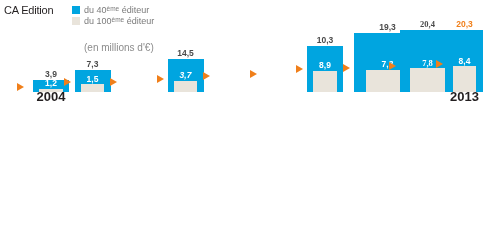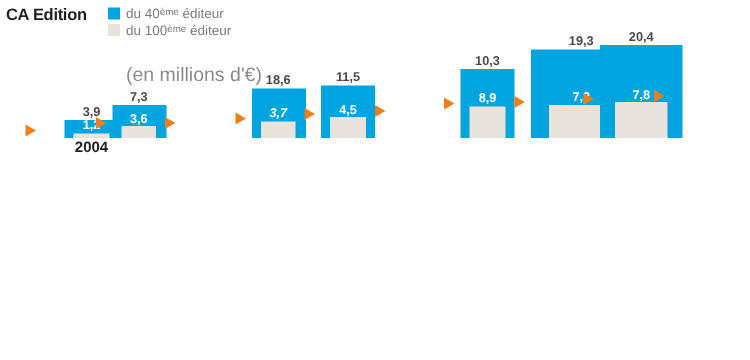--- a/index.html
+++ b/index.html
@@ -8,37 +8,37 @@
     background:#ffffff;
     font-family:"Liberation Sans", sans-serif;
     -webkit-font-smoothing:none;
   }
   #root{position:relative;width:500px;height:104px;}
 
   
   .hdr{position:absolute;left:0;top:0;width:500px;height:48px;}
   .chart-title{
     position:absolute;left:4px;top:4px;
-    font-size:11px;font-weight:bold;color:#231f20;
+    font-size:11px;font-weight:normal;color:#231f20;
     letter-spacing:-0.2px;white-space:nowrap;
   }
   .legend{position:absolute;left:72px;top:3px;}
   .lg-row{height:10px;line-height:10px;margin-bottom:1px;white-space:nowrap;}
   .lg-swatch{
     display:inline-block;width:8px;height:8px;vertical-align:-1px;
     margin-right:4px;
   }
   .lg-arrow{
     display:inline-block;width:0;height:0;vertical-align:0px;
     border-top:4px solid transparent;border-bottom:4px solid transparent;
     border-left:7px solid #F07F1A;margin-right:4px;margin-left:0px;
   }
   .lg-txt{font-size:9px;color:#7b7b7b;}
   .lg-txt sup{font-size:6.5px;vertical-align:2px;}
-  .lg-unit{font-size:13px;color:#8c8c8c;margin-left:12px;display:block;
+  .lg-unit{font-size:10px;color:#8c8c8c;margin-left:12px;display:block;
            margin-top:18px;white-space:nowrap;}
 
   
   .plot{position:absolute;left:0;top:0;width:500px;height:104px;}
   .grp{position:absolute;bottom:0;}
   .blue-bar{
     position:absolute;bottom:12px;left:0;width:100%;
     background:#00A5E0;
   }
   .beige-bar{
@@ -48,21 +48,21 @@
   .top-lbl{
     position:absolute;left:50%;transform:translateX(-50%);
     font-size:8.5px;font-weight:bold;color:#4a4a4a;white-space:nowrap;
   }
   .in-lbl{
     position:absolute;left:50%;transform:translateX(-50%);
     font-size:8.5px;font-weight:bold;color:#ffffff;white-space:nowrap;
   }
   .x-lbl{
     position:absolute;left:50%;transform:translateX(-50%);bottom:0px;
-    font-size:10px;font-weight:bold;color:#231f20;white-space:nowrap;
+    font-size:13px;font-weight:bold;color:#231f20;white-space:nowrap;
   }
   .gap-arrow{
     position:absolute;bottom:0;width:0;height:0;
     border-top:4.5px solid transparent;border-bottom:4.5px solid transparent;
     border-left:7px solid #F07F1A;
   }
 </style>
 </head>
 <body>
 
@@ -80,68 +80,69 @@
       <div class="lg-row">
         <span class="lg-swatch" style="background:#E9E4DB"></span><span class="lg-txt"><span>du 100</span><sup>ème</sup><span> éditeur</span></span>
       </div>
 
 
       <span class="lg-unit">(en millions d'€)</span>
     </div>
   </div>
 
   <div class="plot" id="plot">
-      <div class="grp" style="left: 43px; width: 36px; height: 104px; margin-top: 25px;">
+      <div class="grp" style="left: 33px; width: 36px; height: 104px; margin-top: 25px;">
         <div class="blue-bar" style="height: 11.8529px; background: rgb(0, 165, 224);"></div>
         <div class="beige-bar" style="height: 3.03922px; background: rgb(233, 228, 219);"></div>
         <div class="top-lbl" style="bottom: 24.8529px; color: rgb(74, 74, 74);">3,9</div>
         <div class="in-lbl" style="bottom: 15.5392px;">1,2</div>
         <div class="x-lbl">2004</div>
       </div>
       <div class="gap-arrow" style="left: 17px; bottom: 13.0392px; border-left-color: rgb(240, 127, 26);"></div>
       <div class="grp" style="left: 74.5px; width: 36px; height: 104px;">
         <div class="blue-bar" style="height: 22.1863px; background: rgb(0, 165, 224);"></div>
         <div class="beige-bar" style="height: 7.59804px; background: rgb(233, 228, 219);"></div>
         <div class="top-lbl" style="bottom: 35.1863px; color: rgb(74, 74, 74);">7,3</div>
-        <div class="in-lbl" style="bottom: 20.098px;">3,6</div>
+        <div class="in-lbl" style="bottom: 20.098px;">1,5</div>
       </div>
       <div class="gap-arrow" style="left: 63.5px; bottom: 17.598px; border-left-color: rgb(240, 127, 26);"></div>
       <div class="gap-arrow" style="left: 110px; bottom: 18.5098px; border-left-color: rgb(240, 127, 26);"></div>
       <div class="grp" style="left: 167.5px; width: 36px; height: 104px;">
         <div class="blue-bar" style="height: 33.4314px; background: rgb(0, 165, 224);"></div>
         <div class="beige-bar" style="height: 11.2451px; background: rgb(233, 228, 219);"></div>
-        <div class="top-lbl" style="bottom: 46.4314px; color: rgb(74, 74, 74);">18,6</div>
+        <div class="top-lbl" style="bottom: 46.4314px; color: rgb(74, 74, 74);">14,5</div>
         <div class="in-lbl" style="bottom: 23.7451px; font-style: italic;">3,7</div>
       </div>
       <div class="gap-arrow" style="left: 156.5px; bottom: 21.2451px; border-left-color: rgb(240, 127, 26);"></div>
-      <div class="grp" style="left: 214px; width: 36px; height: 104px;">
-        <div class="blue-bar" style="height: 34.951px; background: rgb(0, 165, 224);"></div>
-        <div class="beige-bar" style="height: 13.6765px; background: rgb(233, 228, 219);"></div>
-        <div class="top-lbl" style="bottom: 47.951px; color: rgb(74, 74, 74);">11,5</div>
-        <div class="in-lbl" style="bottom: 26.1765px;">4,5</div>
-      </div>
       <div class="gap-arrow" style="left: 203px; bottom: 23.6765px; border-left-color: rgb(240, 127, 26);"></div>
       <div class="gap-arrow" style="left: 249.5px; bottom: 25.8039px; border-left-color: rgb(240, 127, 26);"></div>
       <div class="grp" style="left: 307px; width: 36px; height: 104px;">
         <div class="blue-bar" style="height: 46.5px; background: rgb(0, 165, 224);"></div>
         <div class="beige-bar" style="height: 21.2745px; background: rgb(233, 228, 219);"></div>
         <div class="top-lbl" style="bottom: 59.5px; color: rgb(74, 74, 74);">10,3</div>
         <div class="in-lbl" style="bottom: 33.7745px;">8,9</div>
       </div>
       <div class="gap-arrow" style="left: 296px; bottom: 31.2745px; border-left-color: rgb(240, 127, 26);"></div>
       <div class="grp" style="left: 353.5px; width: 36px; height: 104px; padding-left: 32px;">
         <div class="blue-bar" style="height: 58.6569px; background: rgb(0, 165, 224);"></div>
         <div class="beige-bar" style="height: 22.1863px; background: rgb(233, 228, 219);"></div>
         <div class="top-lbl" style="bottom: 71.6569px; color: rgb(74, 74, 74);">19,3</div>
         <div class="in-lbl" style="bottom: 34.6863px;">7,3</div>
       </div>
       <div class="gap-arrow" style="left: 342.5px; bottom: 32.1863px; border-left-color: rgb(240, 127, 26);"></div>
-      <div class="grp" style="left: 400px; width: 55px; height: 104px;">
+      <div class="grp" style="left: 400px; width: 55px; height: 104px; font-family: Liberation Serif, serif;">
         <div class="blue-bar" style="height: 62px; background: rgb(0, 165, 224);"></div>
         <div class="beige-bar" style="height: 23.7059px; background: rgb(233, 228, 219);"></div>
         <div class="top-lbl" style="bottom: 75px; color: rgb(74, 74, 74);">20,4</div>
         <div class="in-lbl" style="bottom: 36.2059px;">7,8</div>
       </div>
       <div class="gap-arrow" style="left: 389px; bottom: 33.7059px; border-left-color: rgb(240, 127, 26);"></div>
+      <div class="grp" style="left: 446.5px; width: 36px; height: 104px;">
+        <div class="blue-bar" style="height: 61.6961px; background: rgb(0, 165, 224);"></div>
+        <div class="beige-bar" style="height: 25.5294px; background: rgb(233, 228, 219);"></div>
+        <div class="top-lbl" style="bottom: 74.6961px; color: rgb(240, 127, 26);">20,3</div>
+        <div class="in-lbl" style="bottom: 38.0294px;">8,4</div>
+        <div class="x-lbl">2013</div>
+      </div>
       <div class="gap-arrow" style="left: 435.5px; bottom: 35.5294px; border-left-color: rgb(240, 127, 26);"></div>
     </div>
 
 </div>
 
 </body></html>

